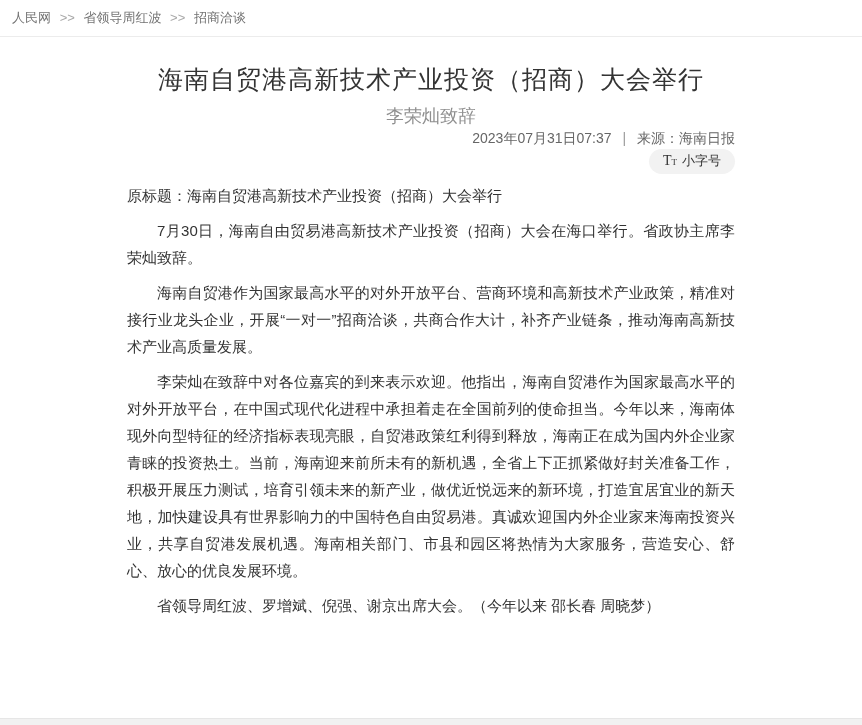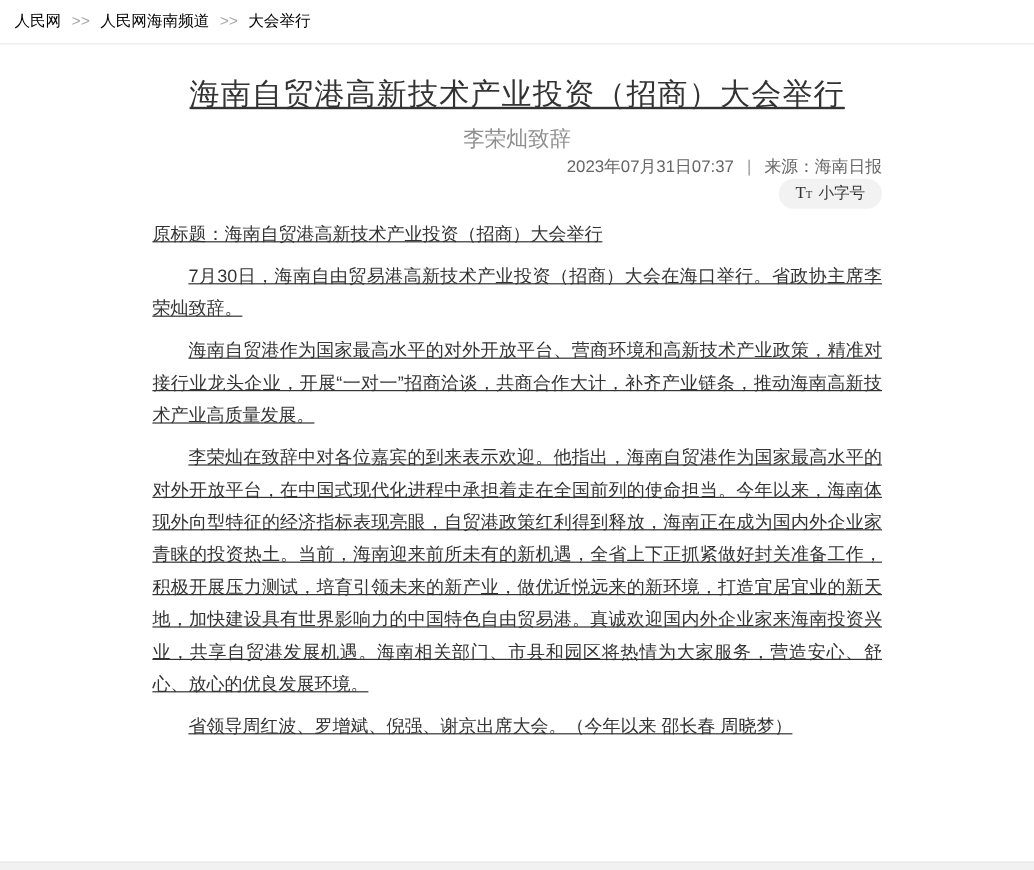--- a/index.html
+++ b/index.html
@@ -18,42 +18,41 @@
     background: #ffffff;
   }
   
   .breadcrumb {
     padding: 9px 12px 9px 12px;
     font-size: 13px;
     color: #9a9a9a;
     border-bottom: 1px solid #ececec;
   }
   .breadcrumb .crumb {
-    color: #000000;
+    color: #737373;
     cursor: pointer;
     text-decoration: none;
   }
   .breadcrumb .crumb-sep {
     color: #a8a8a8;
     margin: 0 5px;
   }
   
   .article {
     width: 608px;
     margin: 0 auto;
   }
   .article-title {
     margin: 26px 0 0 0;
     text-align: center;
     font-size: 25px;
     line-height: 33px;
     font-weight: 400;
     color: #333333;
     letter-spacing: 1px;
-    text-decoration: underline;
   }
   .article-subtitle {
     margin-top: 12px;
     text-align: center;
     font-size: 18px;
     line-height: 16px;
     color: #8f8f8f;
   }
   .article-meta {
     margin-top: 6px;
@@ -96,21 +95,20 @@
   .article-body {
     margin-top: 8px;
     font-size: 15px;
     line-height: 27px;
     color: #333333;
   }
   .article-body .para {
     margin: 0 0 8px 0;
     text-indent: 2em;
     text-align: justify;
-    text-decoration: underline;
   }
   .article-body .orig-title {
     text-indent: 0;
   }
   .bottom-strip {
     position: absolute;
     left: 0;
     right: 0;
     bottom: 0;
     height: 6px;
@@ -119,23 +117,23 @@
   }
 </style>
 </head>
 <body>
 
 <div class="page">
 
   <div class="breadcrumb">
     <span class="crumb">人民网</span>
     <span class="crumb-sep">&gt;&gt;</span>
-    <span class="crumb">人民网海南频道</span>
+    <span class="crumb">省领导周红波</span>
     <span class="crumb-sep">&gt;&gt;</span>
-    <span class="crumb">大会举行</span>
+    <span class="crumb">招商洽谈</span>
   </div>
 
   <div class="article">
 
     <h1 class="article-title">海南自贸港高新技术产业投资（招商）大会举行</h1>
 
     <div class="article-subtitle">李荣灿致辞</div>
 
     <div class="article-meta">
       <span>2023年07月31日07:37</span>

